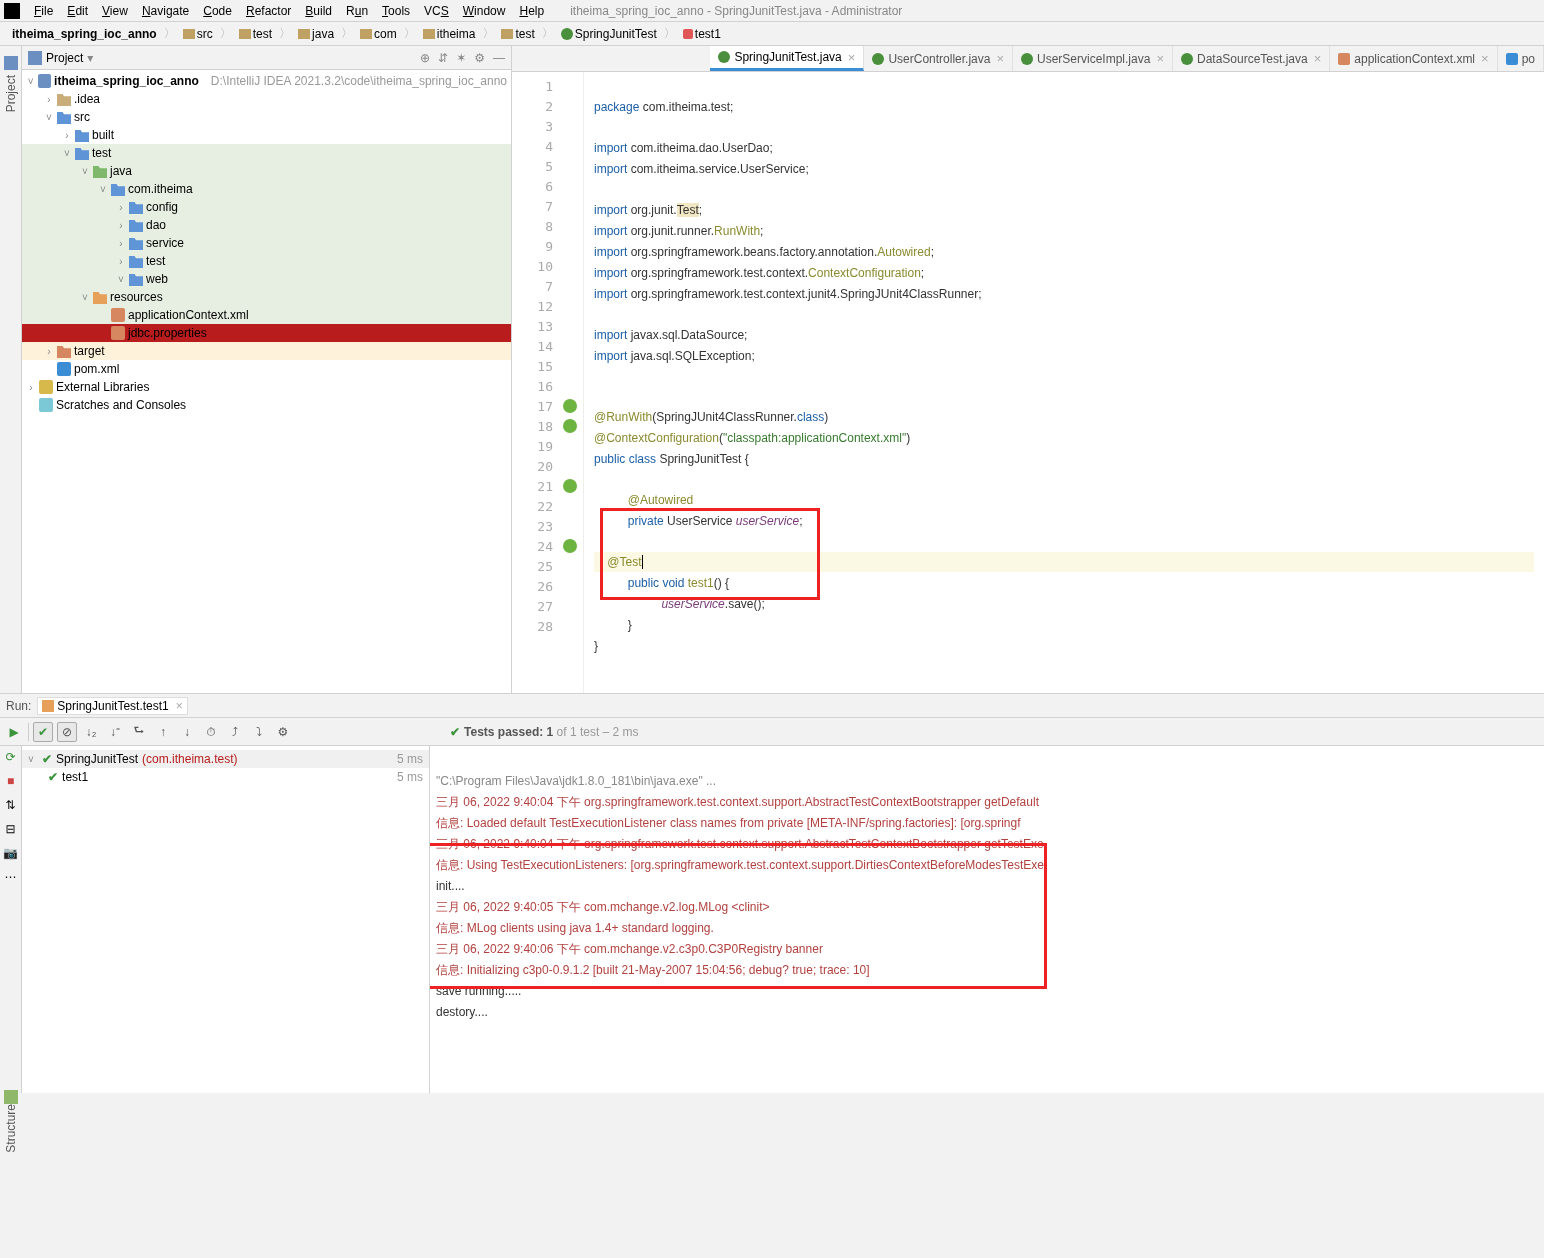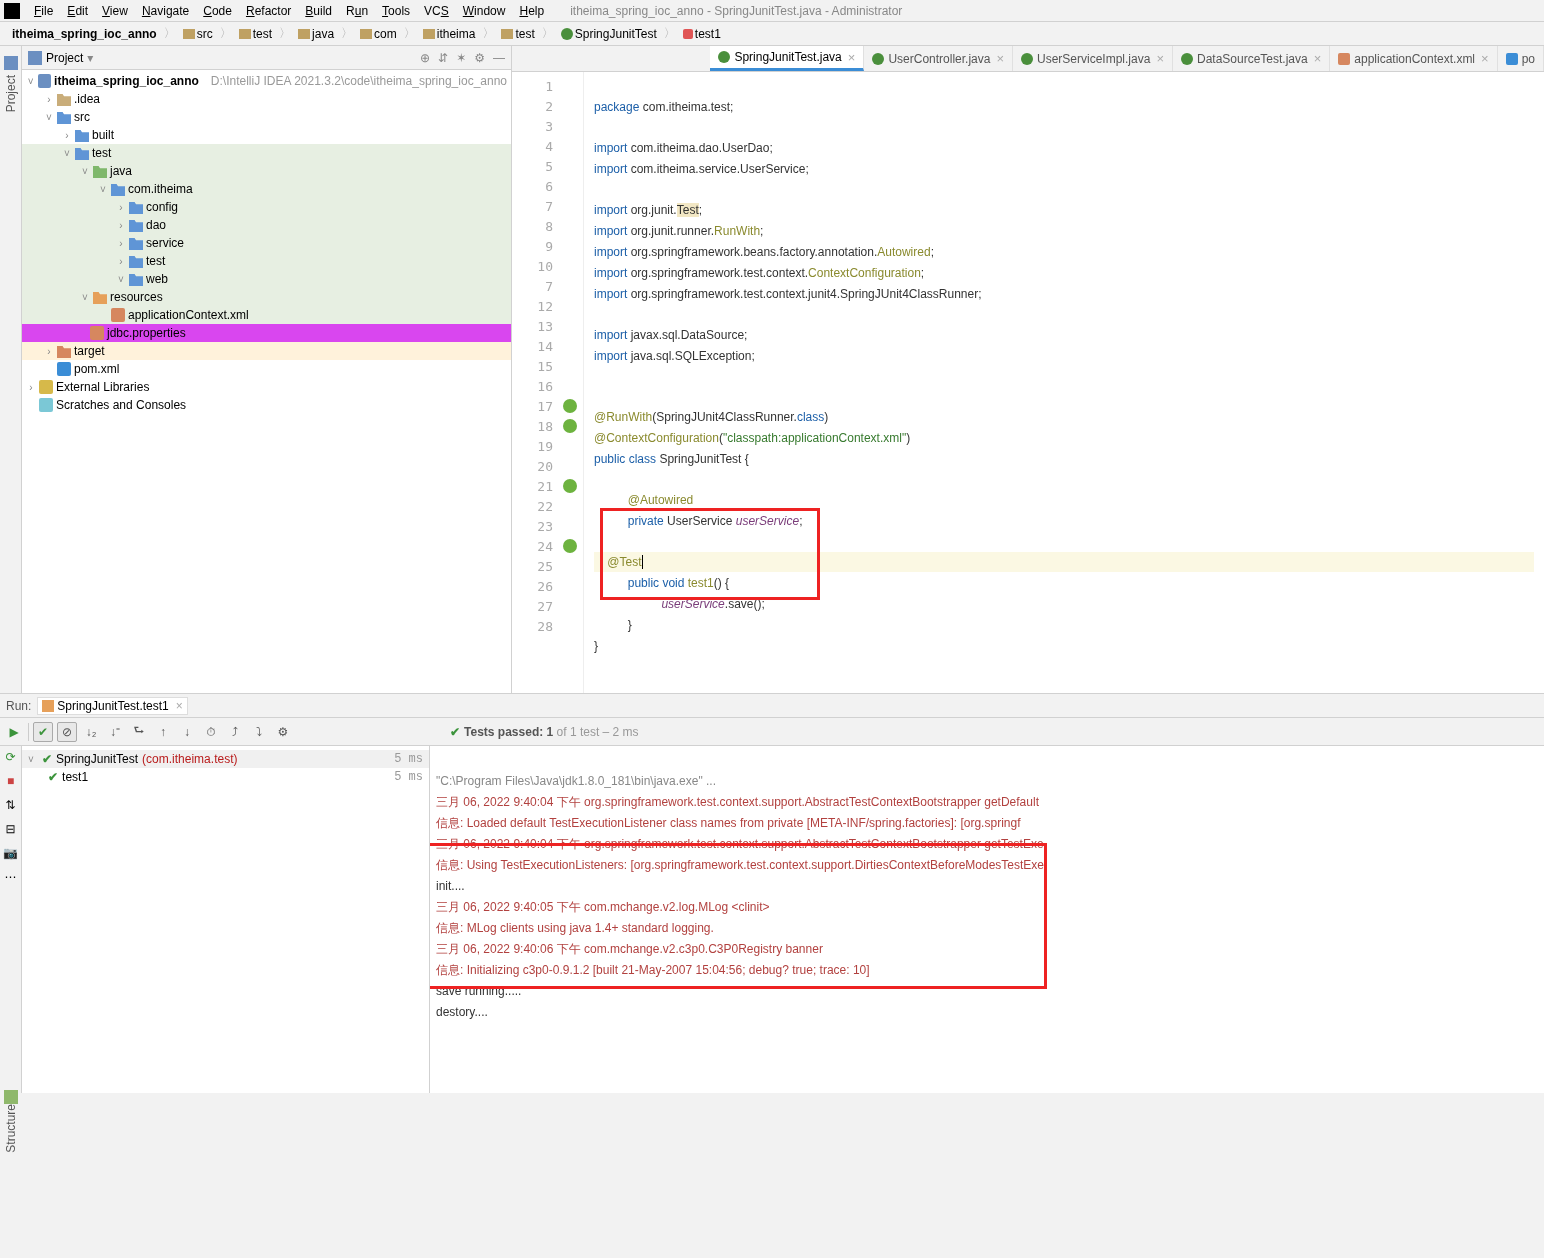--- a/index.html
+++ b/index.html
@@ -69,21 +69,21 @@
 .toolbar-row { height: 28px; background: #f2f2f2; border-bottom: 1px solid #d1d1d1; display: flex; align-items: center; padding: 0 4px; gap: 4px; position: relative; }
 .toolbar-row .tbtn { width: 20px; height: 20px; display: flex; align-items: center; justify-content: center; color: #555; cursor: pointer; }
 .toolbar-row .tbtn.active { border: 1px solid #aaa; background: #e8e8e8; border-radius: 2px; }
 .passed { color: #555; margin-left: 20px; display: flex; align-items: center; gap: 4px; }
 .check { color: #3c943c; font-weight: bold; }
 .run-body { flex: 1; display: flex; }
 .run-left { width: 22px; background: #f2f2f2; border-right: 1px solid #d1d1d1; display: flex; flex-direction: column; align-items: center; padding-top: 4px; gap: 10px; }
 .run-tree { width: 408px; border-right: 1px solid #d1d1d1; padding: 4px 0; }
 .rt-row { display: flex; align-items: center; height: 18px; padding: 0 6px; gap: 4px; }
 .rt-row .arrow { width: 10px; color: #888; font-size: 10px; }
-.rt-row .time { margin-left: auto; color: #999; font-family: Liberation Mono, monospace; }
+.rt-row .time { margin-left: auto; color: #999; }
 .rt-row.sel { background: #f0f0f0; }
 .console { flex: 1; padding: 4px 6px; font-family: "Consolas", monospace; font-size: 14px; line-height: 20px; white-space: pre; overflow: hidden; color: #333; position: relative; }
 .console .gray { color: #888; }
 .console .red { color: #b2413f; }
 .struct-label { writing-mode: vertical-rl; transform: rotate(180deg); color: #555; margin-bottom: 5px; }
 </style>
 </head>
 <body>
 
 <div class="topbar">
@@ -235,21 +235,21 @@
       <div class="tree-row" style="padding-left:58px;background:#e7efe2">
           <span class="arrow">˅</span>
           <span class="icon i-folder-o"></span>
           <span class="label">resources</span>
         </div>
       <div class="tree-row" style="padding-left:76px;background:#e7efe2">
           <span class="arrow"> </span>
           <span class="icon i-xml"></span>
           <span class="label">applicationContext.xml</span>
         </div>
-      <div class="tree-row" style="padding-left:55px;background:#d946ef">
+      <div class="tree-row" style="padding-left:76px;background:#b91c1c">
           <span class="arrow"> </span>
           <span class="icon i-prop"></span>
           <span class="label">jdbc.properties</span>
         </div>
       <div class="tree-row" style="padding-left:22px;background:#fff2db">
           <span class="arrow">›</span>
           <span class="icon i-folder-r"></span>
           <span class="label">target</span>
         </div>
       <div class="tree-row" style="padding-left:22px">

